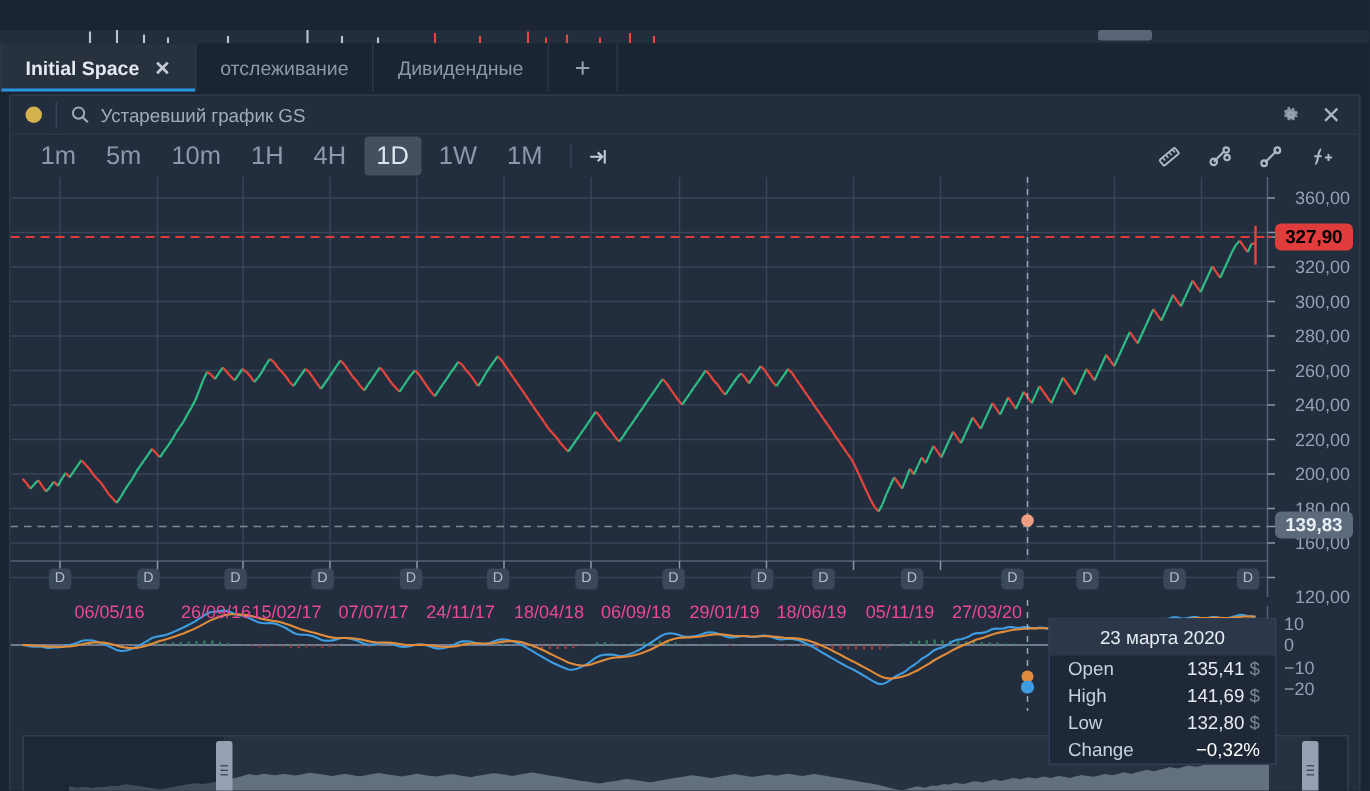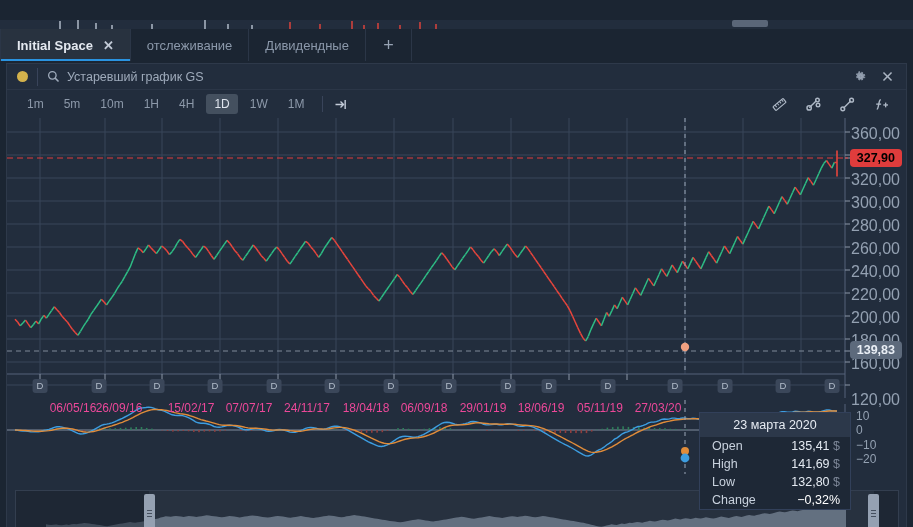--- a/index.html
+++ b/index.html
@@ -74,40 +74,40 @@
   .search-title { font-size: 12.5px; color: #9fabbb; }
   .hdr-icons { display: flex; align-items: center; gap: 14px; margin-right: 12px; }
   .hdr-icons .ic { cursor: pointer; display: flex; }
 
   
   .toolbar {
     position: absolute; left: 0; top: 26px; width: 899px; height: 28px;
     display: flex; align-items: center;
   }
   .tf {
-    font-size: 12px; color: #8d99aa; padding: 3px 8px;
+    font-size: 17px; color: #8d99aa; padding: 3px 8px;
     margin-left: 4px; border-radius: 3px; cursor: pointer;
   }
   .tf:first-of-type { margin-left: 12px; }
   .tf.active { background: #44505f; color: #dfe5ee; }
   .tool-sep { width: 1px; height: 16px; background: #39445a; margin: 0 10px; }
   .tool-expand { display: flex; cursor: pointer; }
   .spacer { flex: 1; }
   .draw-tools { display: flex; align-items: center; gap: 17px; margin-right: 16px; }
   .draw-tools .ic { cursor: pointer; display: flex; }
 
   
   .chart-area {
     position: absolute; left: 0; top: 54px; width: 899px; height: 368px;
   }
   .chart-svg { position: absolute; left: 0; top: 0; }
 
   
   .px-label {
-    position: absolute; right: 6px; font-size: 16px; color: #94a1b2;
+    position: absolute; right: 6px; font-size: 12px; color: #94a1b2;
     text-align: right; white-space: nowrap;
   }
   .px-badge {
     position: absolute; right: 4px; font-size: 12.5px;
     padding: 2px 7px; border-radius: 4px; white-space: nowrap;
     font-weight: bold;
   }
   .px-badge.last { background: #e03c3c; color: #000000; }
   .px-badge.lowmark { background: #5d6a7c; color: #e9eef5; }
 
@@ -866,21 +866,21 @@
       <div class="d-chip" style="left: 442px; top: 261px;">D</div>
       <div class="d-chip" style="left: 501px; top: 261px;">D</div>
       <div class="d-chip" style="left: 542px; top: 261px;">D</div>
       <div class="d-chip" style="left: 601px; top: 261px;">D</div>
       <div class="d-chip" style="left: 668px; top: 261px;">D</div>
       <div class="d-chip" style="left: 718px; top: 261px;">D</div>
       <div class="d-chip" style="left: 776px; top: 261px;">D</div>
       <div class="d-chip" style="left: 825px; top: 261px;">D</div>
 
       <div class="dt-label" style="left: 66px;  top: 283px;">06/05/16</div>
-      <div class="dt-label" style="left: 112px; top: 283px;">26/09/16</div>
+      <div class="dt-label" style="left: 137px; top: 283px;">26/09/16</div>
       <div class="dt-label" style="left: 184px; top: 283px;">15/02/17</div>
       <div class="dt-label" style="left: 242px; top: 283px;">07/07/17</div>
       <div class="dt-label" style="left: 300px; top: 283px;">24/11/17</div>
       <div class="dt-label" style="left: 359px; top: 283px;">18/04/18</div>
       <div class="dt-label" style="left: 417px; top: 283px;">06/09/18</div>
       <div class="dt-label" style="left: 476px; top: 283px;">29/01/19</div>
       <div class="dt-label" style="left: 534px; top: 283px;">18/06/19</div>
       <div class="dt-label" style="left: 593px; top: 283px;">05/11/19</div>
       <div class="dt-label" style="left: 651px; top: 283px;">27/03/20</div>
     </div>

